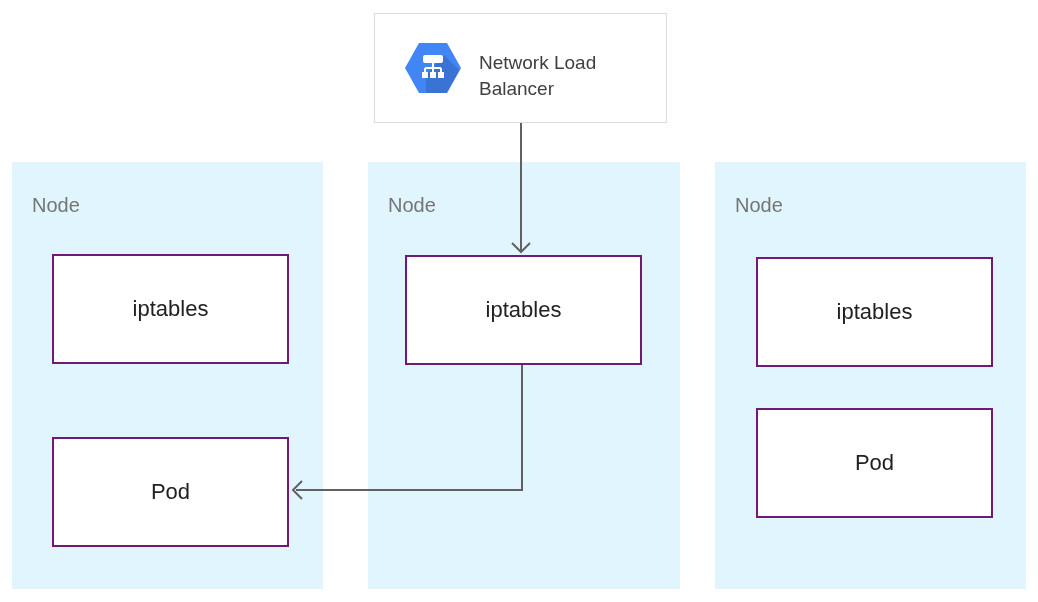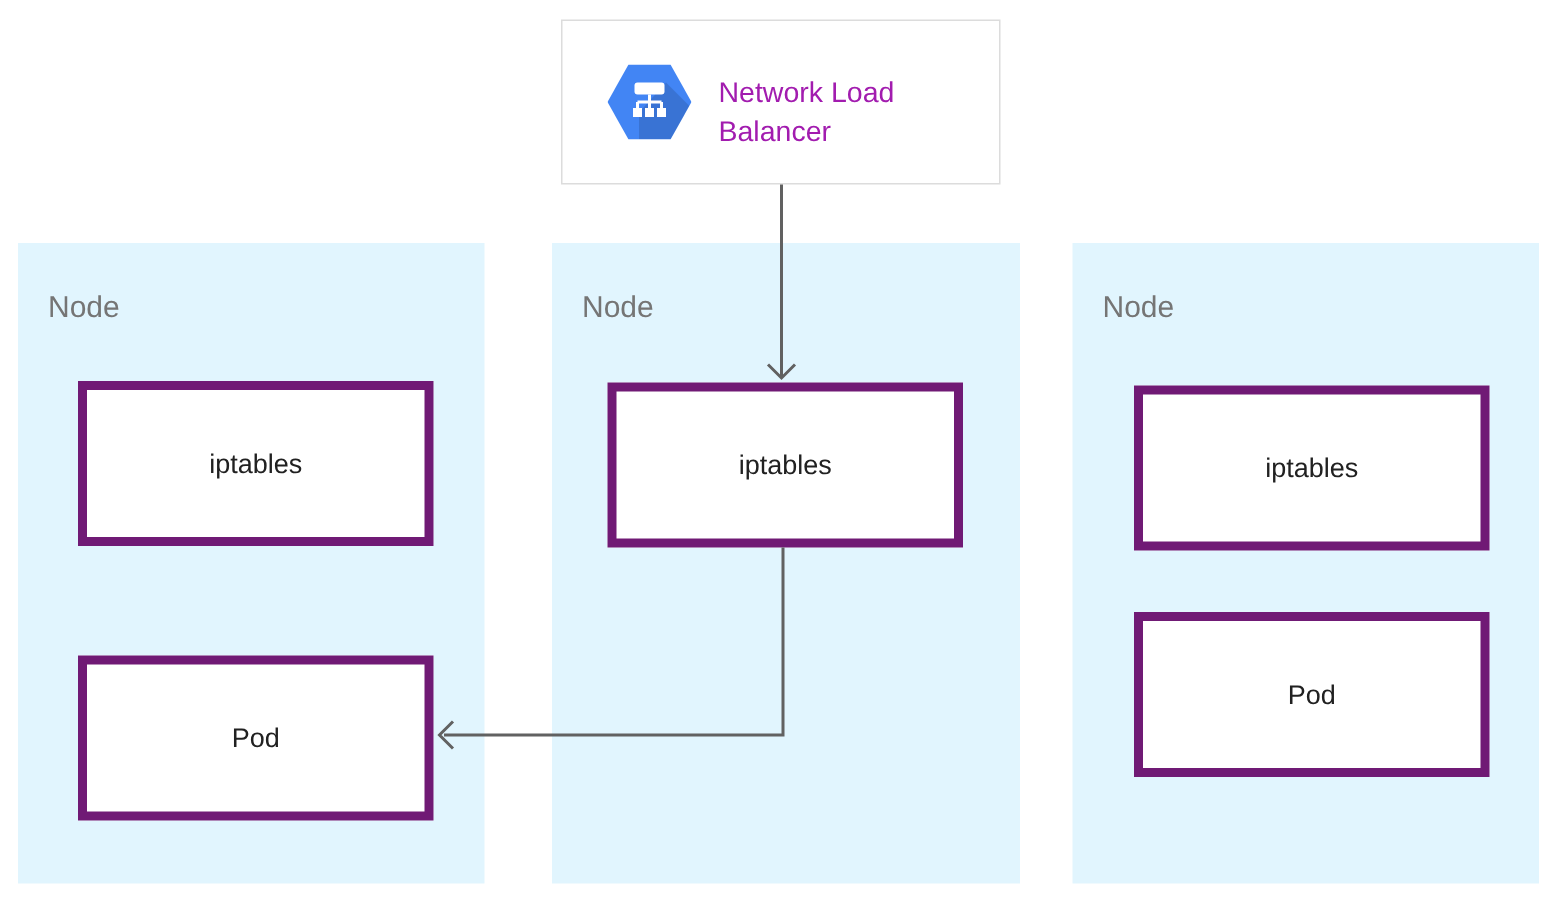--- a/index.html
+++ b/index.html
@@ -32,21 +32,21 @@
   }
   .lb-icon {
     width: 56px;
     height: 50px;
     flex: 0 0 auto;
     margin-right: 18px;
   }
   .lb-label {
     font-size: 19px;
     line-height: 26px;
-    color: #a21caf;
+    color: #404040;
     width: 150px;
     margin-top: 16px;
   }
 
   
   .node-panel {
     position: absolute;
     top: 162px;
     height: 427px;
     background: #e1f5fe;
@@ -61,26 +61,26 @@
     top: 32px;
     font-size: 20px;
     color: #757575;
   }
 
   .inner-box {
     position: absolute;
     width: 237px;
     height: 110px;
     background: #ffffff;
-    border: 6px solid #701a75;
+    border: 2px solid #701a75;
     box-sizing: border-box;
     display: flex;
     align-items: center;
     justify-content: center;
-    font-size: 18px;
+    font-size: 22px;
     color: #212121;
   }
   .n0 .iptables-box { left: 40px; top: 92px; }
   .n0 .pod-box      { left: 40px; top: 275px; }
   .n1 .iptables-box { left: 37px; top: 93px; }
   .n2 .iptables-box { left: 41px; top: 95px; }
   .n2 .pod-box      { left: 41px; top: 246px; }
 
   
   .arrow-overlay {

